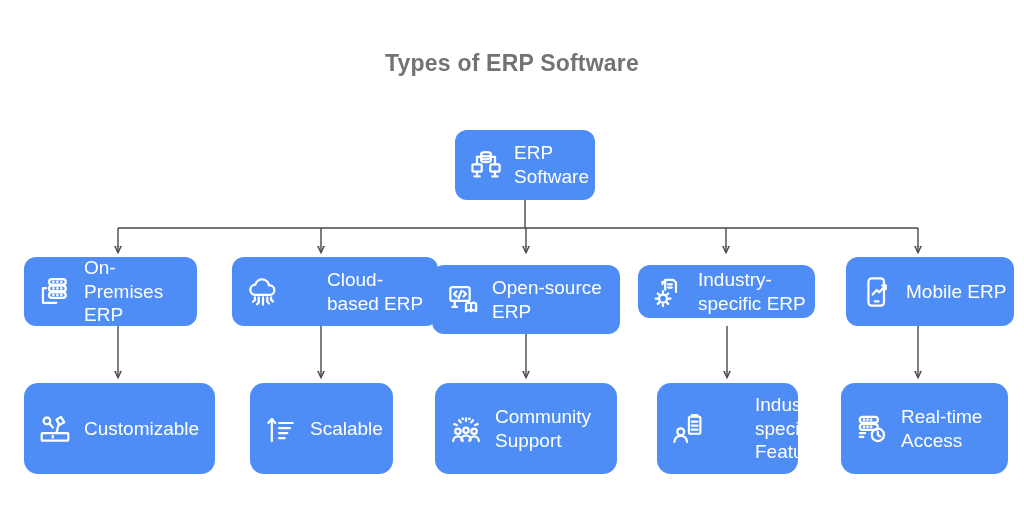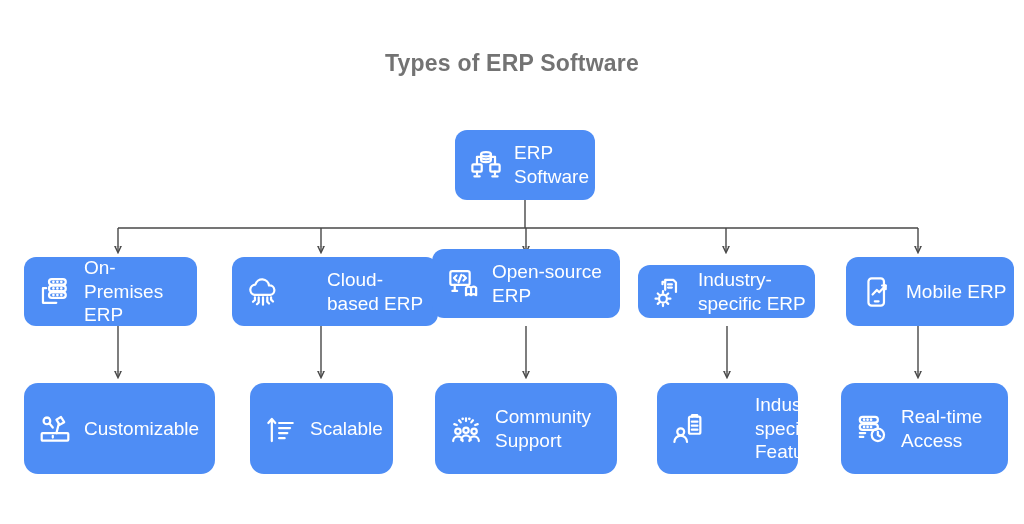--- a/index.html
+++ b/index.html
@@ -17,21 +17,21 @@
     padding:0 6px 0 12px;box-sizing:border-box;gap:10px;
   }
   .node .icon{flex:0 0 auto;display:flex;align-items:center;justify-content:center;}
   .node .icon svg{width:38px;height:38px;display:block;}
   .node .label{font-size:19px;line-height:1.26;font-weight:400;}
   .lvl3{border-radius:14px;}
   
   .n-root{left:455px;top:130px;width:140px;height:70px;gap:9px;}
   .n-b0{left:24px; top:257px;width:173px;height:69px;}
   .n-b1{left:232px;top:257px;width:206px;height:69px;gap:45px;}
-  .n-b2{left:432px;top:249px;width:188px;height:69px;}
+  .n-b2{left:432px;top:265px;width:188px;height:69px;}
   .n-b3{left:638px;top:257px;width:177px;height:53px;margin-top:8px;}
   .n-b4{left:846px;top:257px;width:168px;height:69px;text-align:center;}
   .n-c0{left:24px; top:383px;width:191px;height:91px;}
   .n-c1{left:250px;top:383px;width:143px;height:91px;}
   .n-c2{left:435px;top:383px;width:182px;height:91px;}
   .n-c3{left:657px;top:383px;width:141px;height:91px;gap:48px;}
   .n-c4{left:841px;top:383px;width:167px;height:91px;border-radius:14px;}
   #wires{position:absolute;left:0;top:0;width:1024px;height:524px;}
   #wires path,#wires line{stroke:#474747;stroke-width:1.4;fill:none;}
   .nodeicon{fill:none;stroke:#ffffff;stroke-width:1.4;stroke-linecap:round;stroke-linejoin:round;}

